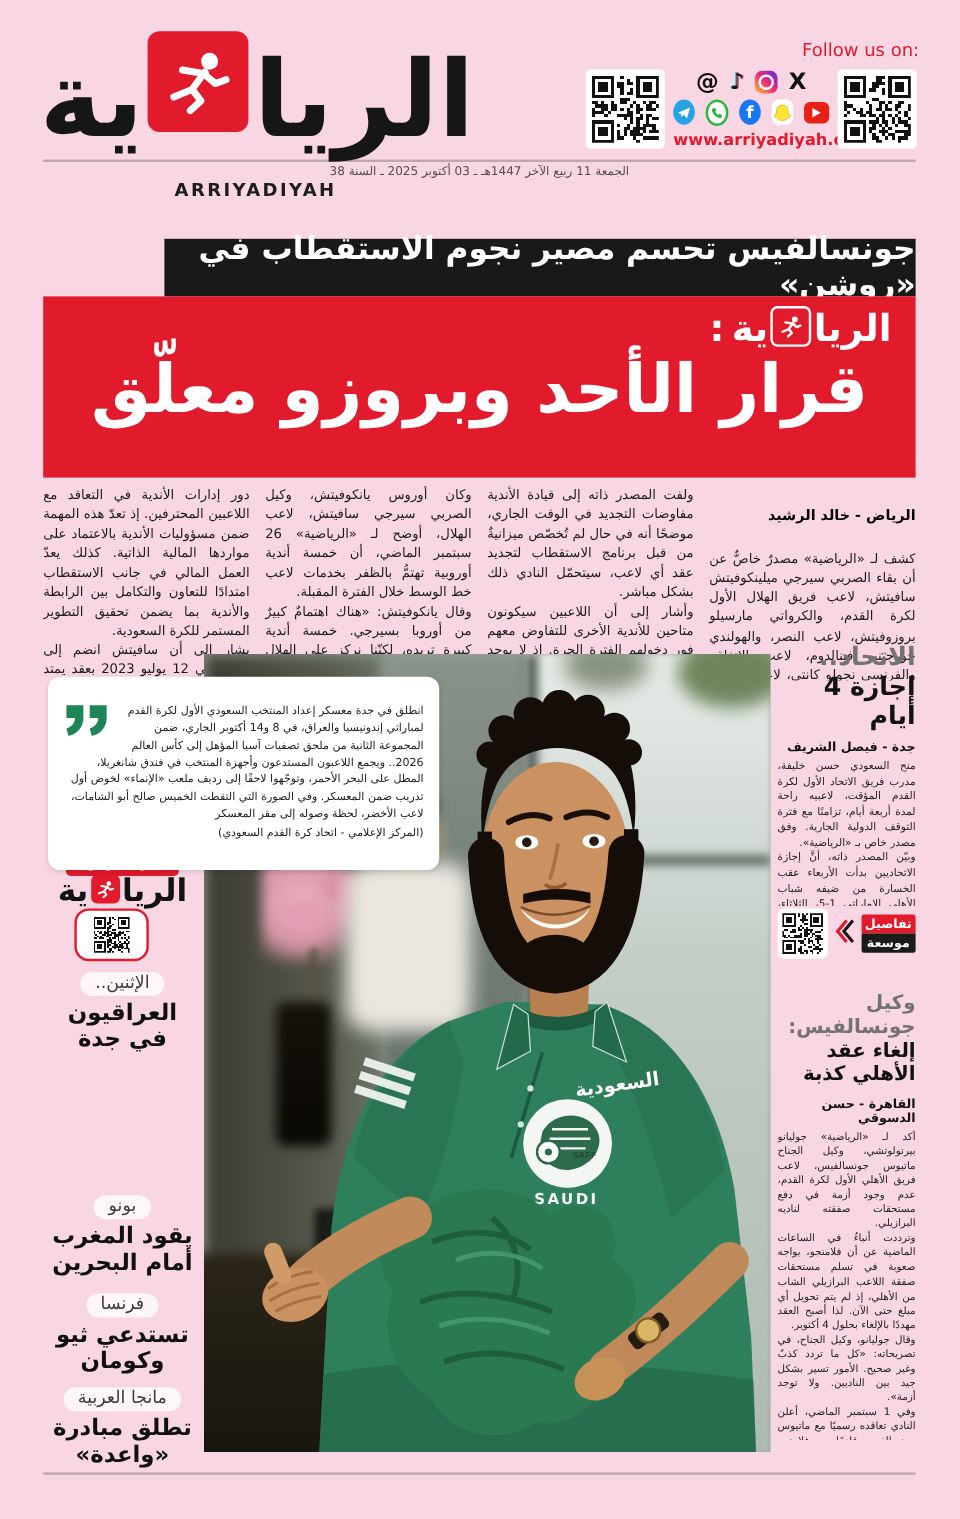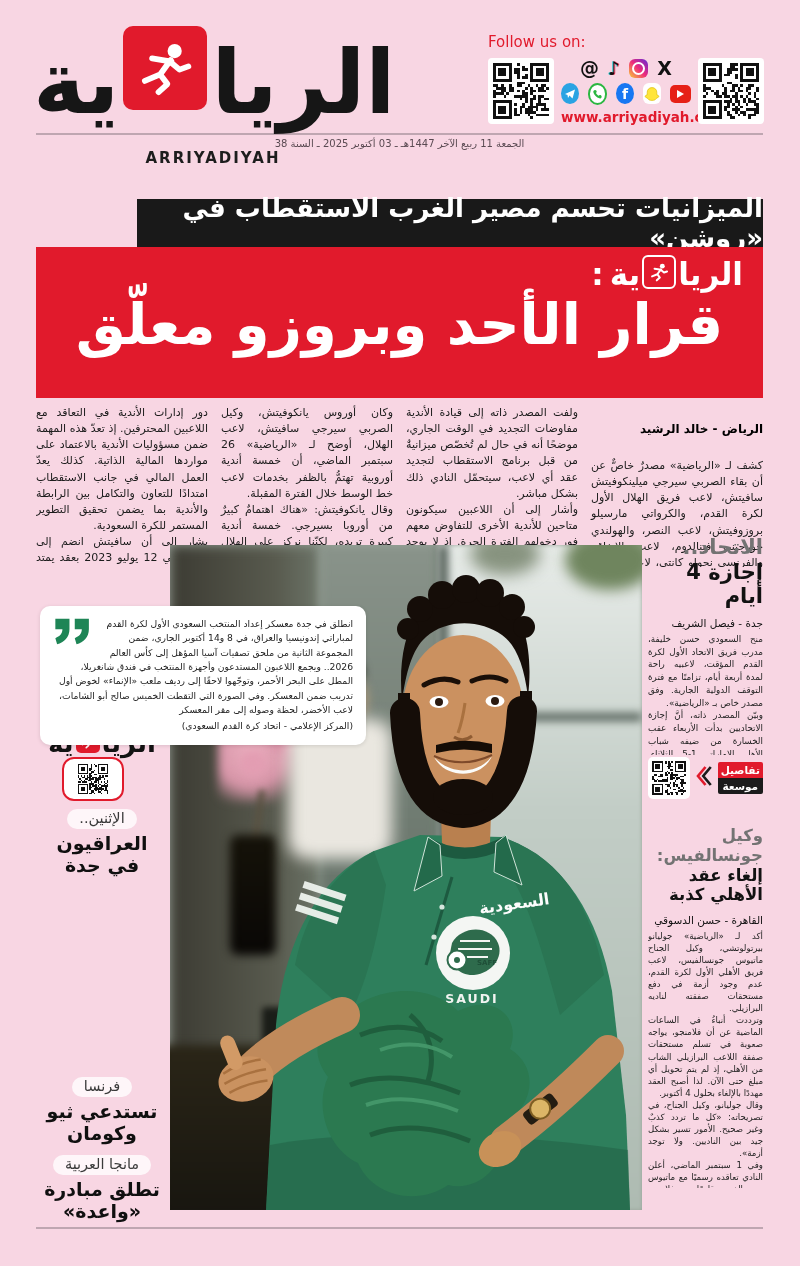--- a/index.html
+++ b/index.html
@@ -12,21 +12,21 @@
   #hl-bottom{top:1227px;}
   .date-line{position:absolute;left:36px;top:138px;width:727px;text-align:center;font-size:10px;color:#5a4a52;}
 
   .logo{position:absolute;left:33px;top:26px;display:flex;align-items:flex-end;gap:4px;direction:rtl;z-index:3;}
   .logo .ar{font-size:88px;line-height:.92;font-weight:bold;color:#161616;letter-spacing:-2px;}
   .logo-box{background:#E11A2C;border-radius:10px;display:flex;align-items:center;justify-content:center;}
   .logo .logo-box{width:84px;height:84px;margin-bottom:14px;}
   .latin{position:absolute;left:138px;top:149px;width:150px;text-align:center;direction:ltr;font-size:15px;font-weight:bold;letter-spacing:2px;color:#1d1d1d;}
 
   .follow{position:absolute;left:488px;top:33px;width:278px;direction:ltr;}
-  .follow-title{color:#E11A2C;font-size:15px;text-align:left;}
+  .follow-title{color:#E11A2C;font-size:15px;text-align:right;}
   .follow-row{margin-top:5px;display:flex;gap:7px;align-items:center;}
   .qr-white{width:66px;height:66px;background:#fff;border-radius:4px;display:flex;align-items:center;justify-content:center;}
   .qr{display:block;}
   .icons-col{width:130px;}
   .irow{display:flex;justify-content:center;align-items:center;gap:9px;height:25px;}
   .glyph{font-weight:bold;font-size:19px;color:#111;line-height:1;}
   .glyph.tik{text-shadow:1px 0 #e8335a,-1px 0 #29c9cf;}
   .ig{width:19px;height:19px;border-radius:6px;background:linear-gradient(45deg,#f9ce34,#ee2a7b,#6228d7);display:flex;align-items:center;justify-content:center;}
   .igring{width:9px;height:9px;border:2px solid #fff;border-radius:50%;}
   .circ{width:21px;height:21px;border-radius:50%;display:flex;align-items:center;justify-content:center;}
@@ -52,30 +52,30 @@
   .col{flex:1;font-size:11px;line-height:1.47;color:#1c1c1c;text-align:justify;white-space:pre-line;}
   .byline{font-weight:bold;font-size:12px;margin-bottom:3px;color:#000000;}
 
   
   .photo{position:absolute;left:170px;top:545px;width:472px;height:665px;overflow:hidden;background:#9aa49a;}
   .photo .b{position:absolute;}
   .player{position:absolute;left:0;top:0;z-index:2;}
   svg text{font-family:"DejaVu Sans",sans-serif;}
 
   
-  .caption{position:absolute;left:40px;top:606px;width:300px;background:#fff;border-radius:10px;padding:11px 13px;z-index:5;
+  .caption{position:absolute;left:40px;top:564px;width:300px;background:#fff;border-radius:10px;padding:22px 13px;z-index:5;
            font-size:9.2px;line-height:1.56;color:#222;text-align:right;box-shadow:0 1px 4px rgba(0,0,0,.12);}
   .quote-mark{float:left;margin:0 8px 2px 0;}
   .credit{display:inline-block;margin-top:2px;}
 
   
   .ittihad{position:absolute;left:648px;top:536px;width:115px;}
   .t-red{color:#737373;font-size:21px;font-weight:900;line-height:1.12;text-align:right;}
   .t-black{color:#121212;font-size:21px;font-weight:900;line-height:1.15;text-align:right;}
-  .rail-byline{font-size:10.5px;font-weight:400;margin-top:9px;color:#111;text-align:right;}
+  .rail-byline{font-size:10.5px;font-weight:700;margin-top:9px;color:#111;text-align:right;}
   .rail-body{margin-top:4px;font-size:8.8px;line-height:1.45;text-align:justify;color:#222;white-space:pre-line;overflow:hidden;}
   .ittihad .rail-body{max-height:122px;}
   .badge-row{position:absolute;left:648px;top:757px;width:115px;display:flex;direction:rtl;align-items:center;gap:5px;}
   .badge-stack{width:46px;}
   .b-red{background:#E11A2C;color:#fff;font-size:10.5px;font-weight:800;text-align:center;padding:2px 0;border-radius:2px 2px 0 0;}
   .b-black{background:#1b1b1b;color:#fff;font-size:10.5px;font-weight:800;text-align:center;padding:2px 0;border-radius:0 0 2px 2px;}
   .qr-mini{width:42px;height:42px;background:#fff;border-radius:5px;display:flex;align-items:center;justify-content:center;}
   .agent{position:absolute;left:648px;top:826px;width:115px;}
   .agent .t-red,.agent .t-black{font-size:16.5px;line-height:1.2;}
   .agent .rail-body{max-height:258px;font-size:8.6px;line-height:1.4;}
@@ -399,21 +399,21 @@
             <rect x="15" y="1" width="5" height="5" fill="#fff"></rect>
             <rect x="16" y="2" width="3" height="3" fill="#111"></rect>
             <rect x="0" y="14" width="7" height="7" fill="#111"></rect>
             <rect x="1" y="15" width="5" height="5" fill="#fff"></rect>
             <rect x="2" y="16" width="3" height="3" fill="#111"></rect>
           </svg>
         </div>
     </div>
   </div>
 
-  <div class="kicker">الميزانيات تحسم مصير الغرب الاستقطاب في «روشن»</div>
+  <div class="kicker">جونسالفيس تحسم مصير نجوم الاستقطاب في «روشن»</div>
 
   <div class="banner">
     <div class="lead-line">
       <span class="logo-inline">
         <span>الريا</span>
         <span class="logo-box">
           <svg width="20" height="20" viewBox="0 0 36 36">
               <circle cx="24" cy="7.5" r="4.4" fill="#fff"></circle>
               <path d="M21.5 13 L15 22 M22 14 L10 12 M21 14 L27 19 L32.5 17 M15 22 L5.5 26 M15 22 L19.5 28 L14 33" stroke="#fff" stroke-width="3.6" fill="none" stroke-linecap="round" stroke-linejoin="round"></path>
             </svg>
@@ -864,20 +864,25 @@
         <rect x="1" y="15" width="5" height="5" fill="#fff"></rect>
         <rect x="2" y="16" width="3" height="3" fill="#111"></rect>
       </svg>
     </div>
 
   <div class="news-item" style="top:808px;">
     <span class="tag">الإثنين..</span>
     <div class="ttl">العراقيون
 في جدة</div>
   </div>
+  <div class="news-item" style="top:994px;">
+    <span class="tag">بونو</span>
+    <div class="ttl">يقود المغرب
+أمام البحرين</div>
+  </div>
   <div class="news-item" style="top:1076px;">
     <span class="tag">فرنسا</span>
     <div class="ttl">تستدعي ثيو
 وكومان</div>
   </div>
   <div class="news-item" style="top:1154px;">
     <span class="tag">مانجا العربية</span>
     <div class="ttl">تطلق مبادرة
 «واعدة»</div>
   </div>

